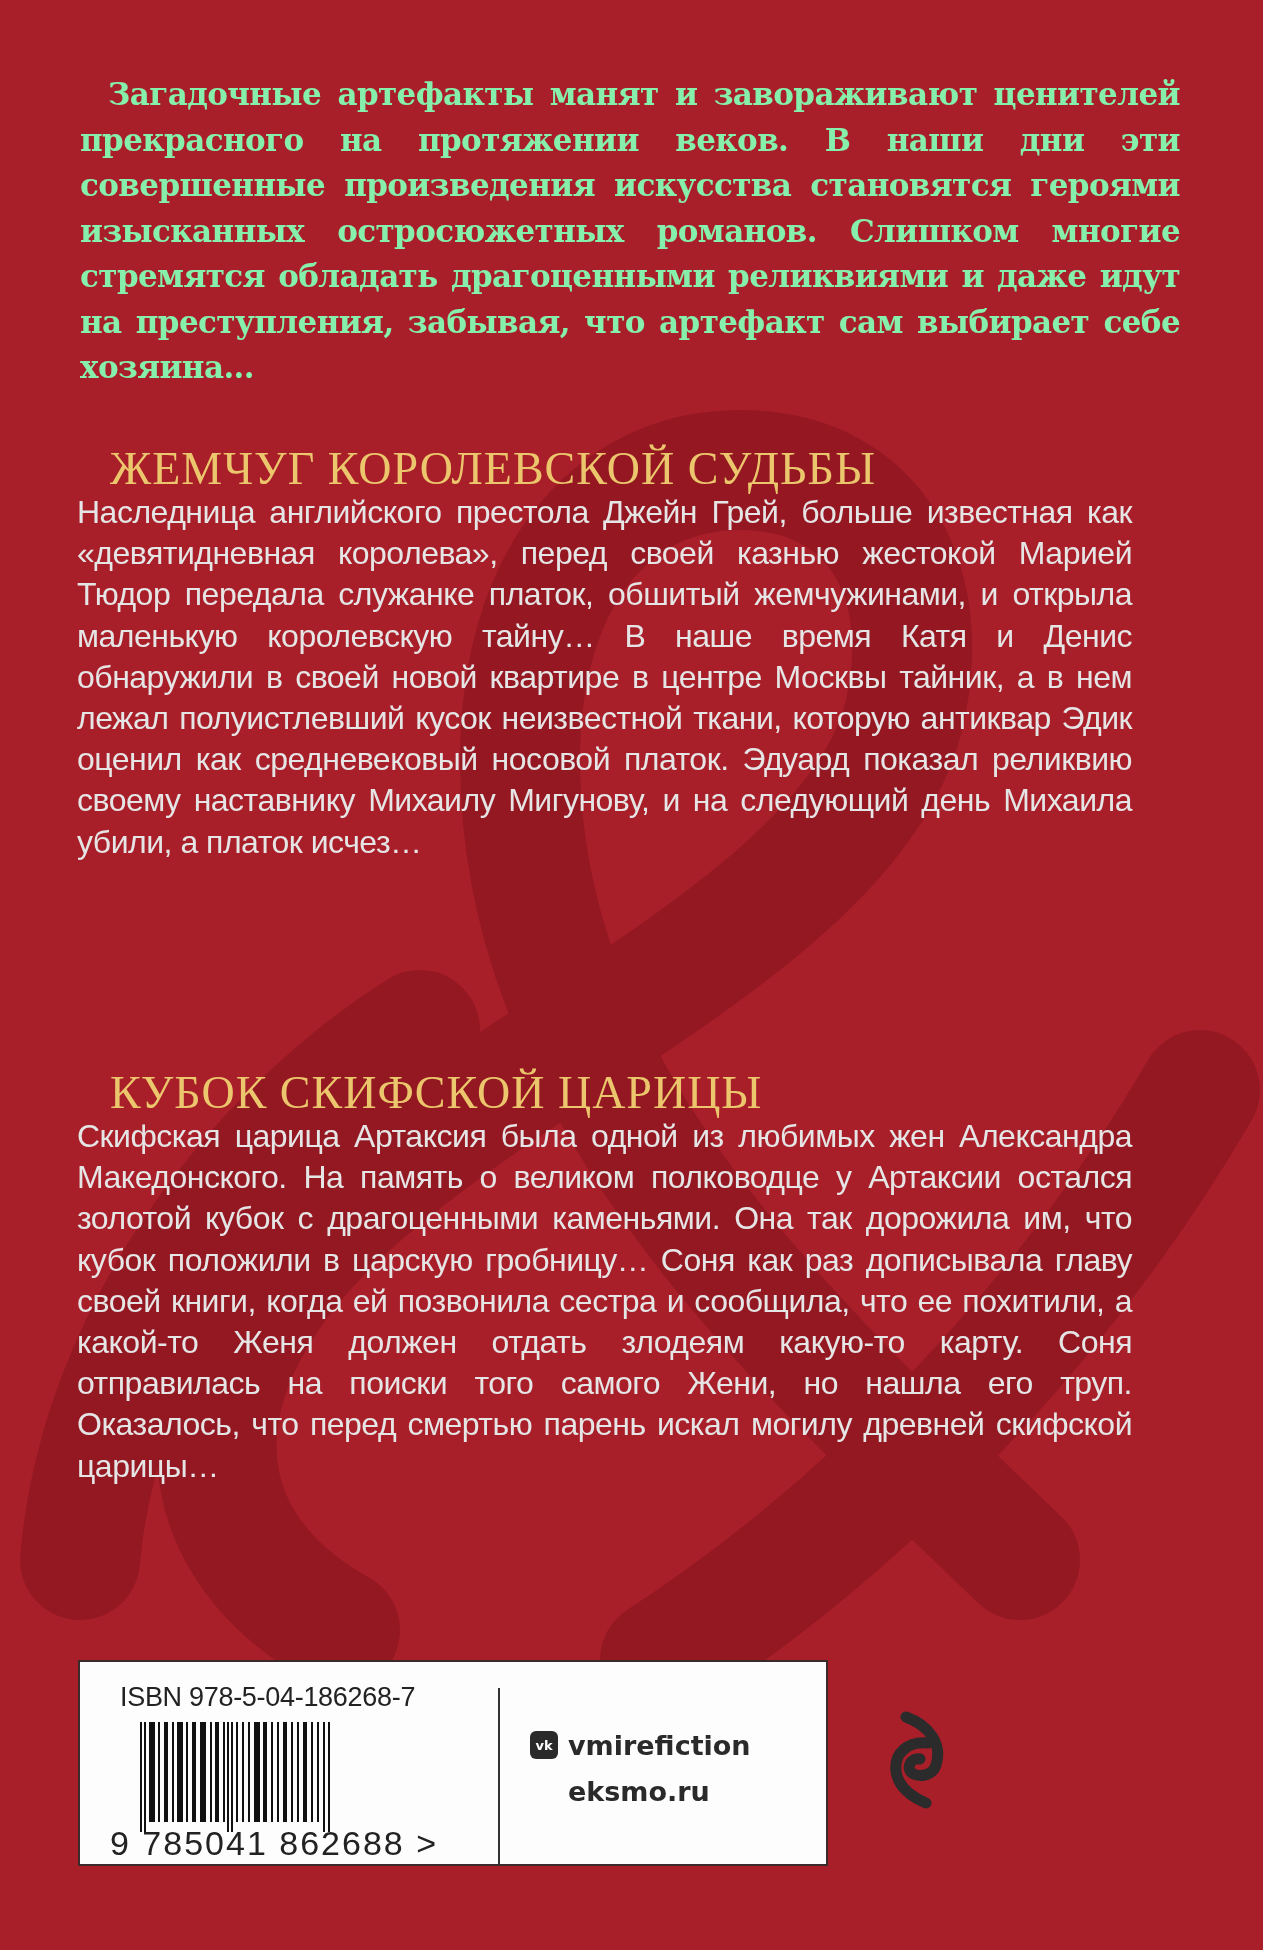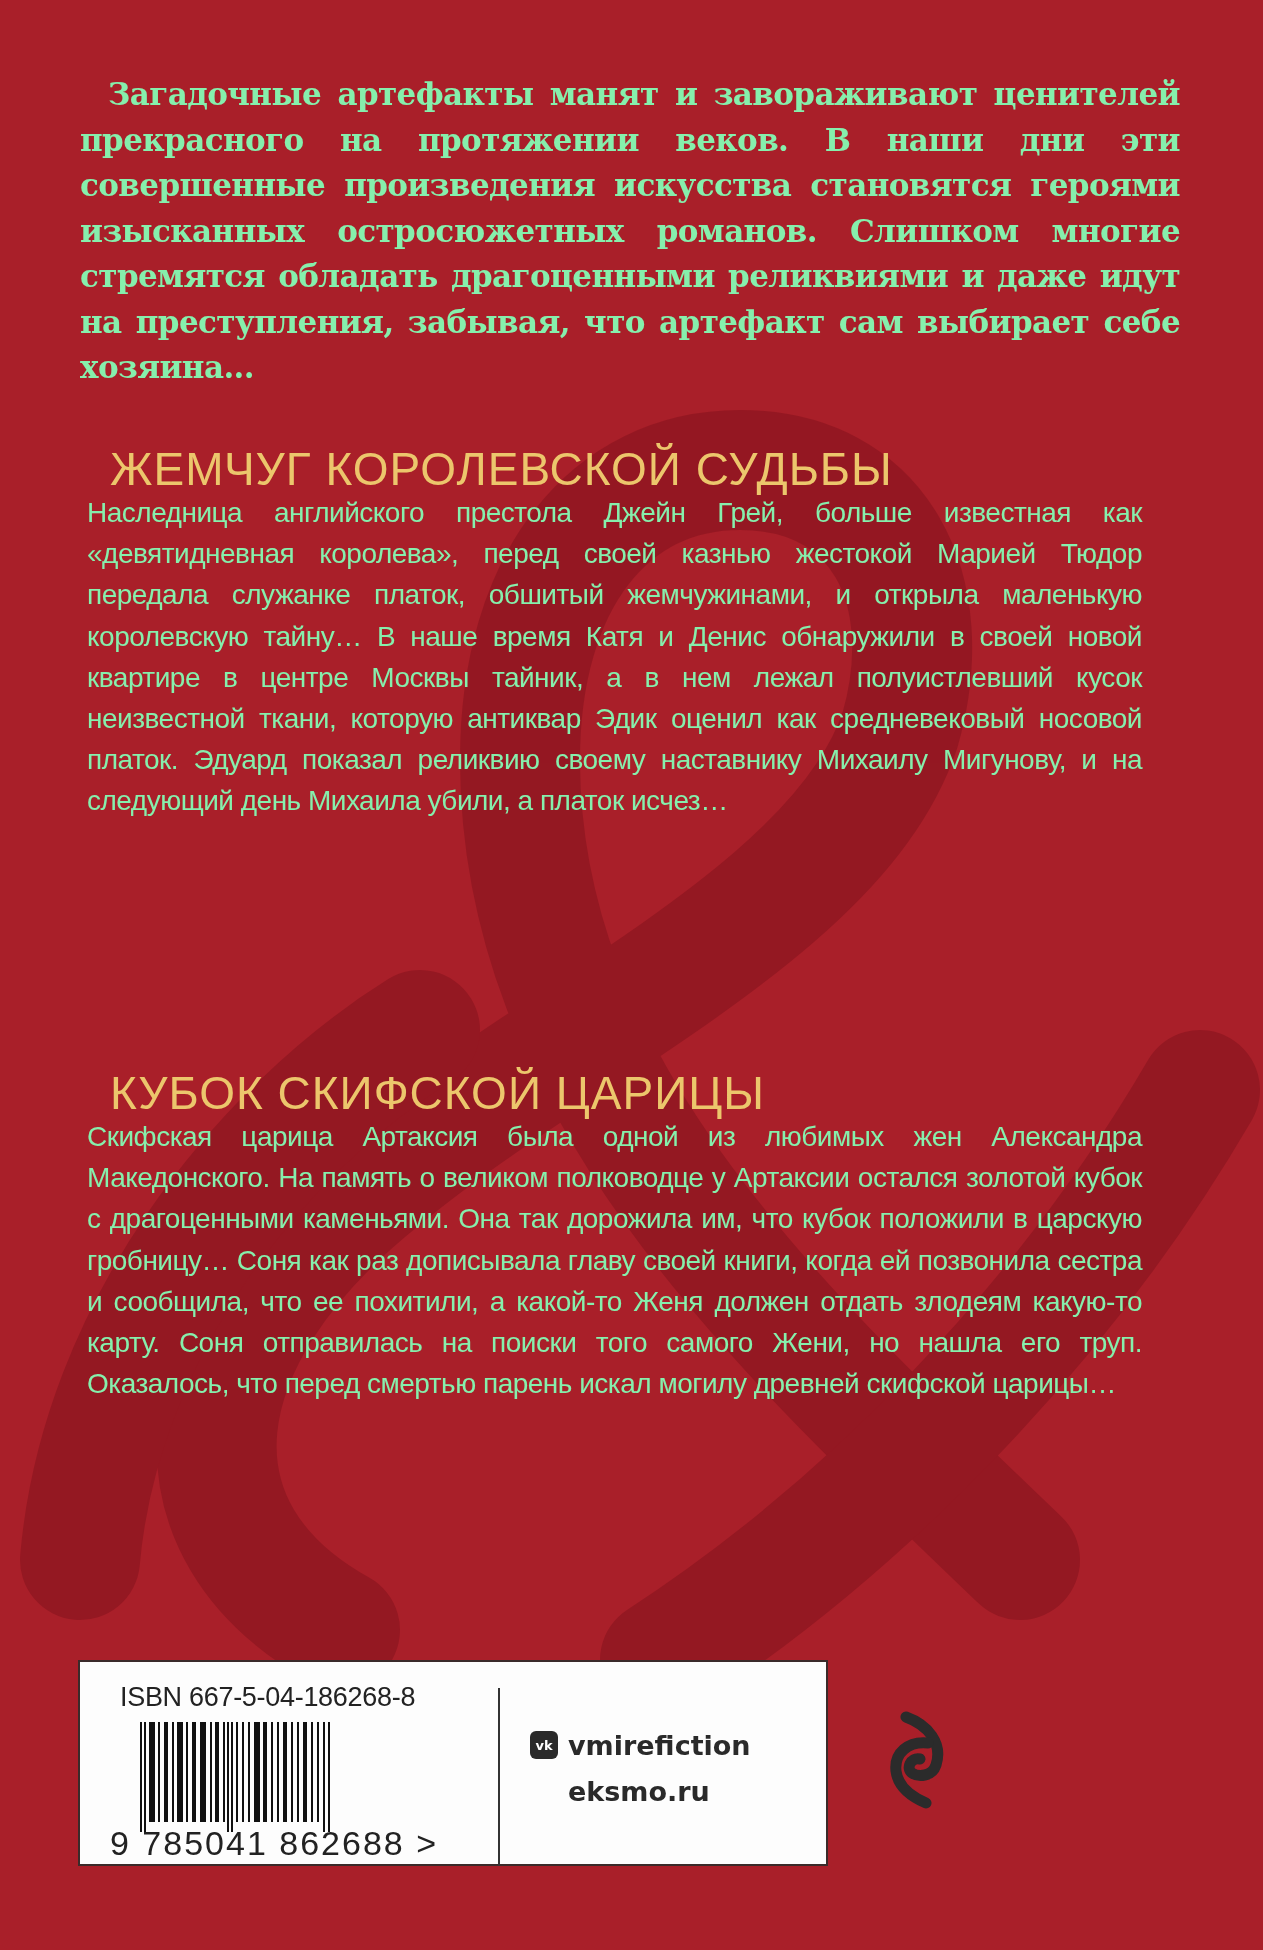--- a/index.html
+++ b/index.html
@@ -20,30 +20,30 @@
     font-family:"DejaVu Serif", serif;
     font-weight:bold;
     font-size:31px; line-height:45.5px;
     text-align:justify;
     text-indent:28px;
     letter-spacing:-0.6px;
   }
   .section-title {
     position:absolute; left:110px;
     color:#ecc66c;
-    font-family:Liberation Sans, sans-serif;
+    font-family:Liberation Serif, serif;
     font-size:46px; letter-spacing:1px;
     line-height:50px;
     white-space:nowrap;
   }
   .section-body {
-    position:absolute; left:87px; width:1055px;
-    color:#86efac;
+    position:absolute; left:77px; width:1055px;
+    color:#e5e5e5;
     font-family:"Liberation Sans", sans-serif;
-    font-size:28px; line-height:41.2px;
+    font-size:32px; line-height:41.2px;
     text-align:justify;
     letter-spacing:-0.5px;
   }
   .s1-title { top:444px; }
   .s1-body  { top:492px; }
   .s2-title { top:1068px; }
   .s2-body  { top:1116px; }
 
   .info-box {
     position:absolute; left:78px; top:1660px;
@@ -97,21 +97,21 @@
 
 <div class="intro">Загадочные артефакты манят и завораживают ценителей прекрасного на протяжении веков. В наши дни эти совершенные произведения искусства становятся героями изысканных остросюжетных романов. Слишком многие стремятся обладать драгоценными реликвиями и даже идут на преступления, забывая, что артефакт сам выбирает себе хозяина...</div>
 
 <div class="section-title s1-title">ЖЕМЧУГ КОРОЛЕВСКОЙ СУДЬБЫ</div>
 <div class="section-body s1-body">Наследница английского престола Джейн Грей, больше известная как «девятидневная королева», перед своей казнью жестокой Марией Тюдор передала служанке платок, обшитый жемчужинами, и открыла маленькую королевскую тайну… В наше время Катя и Денис обнаружили в своей новой квартире в центре Москвы тайник, а в нем лежал полуистлевший кусок неизвестной ткани, которую антиквар Эдик оценил как средневековый носовой платок. Эдуард показал реликвию своему наставнику Михаилу Мигунову, и на следующий день Михаила убили, а платок исчез…</div>
 
 <div class="section-title s2-title">КУБОК СКИФСКОЙ ЦАРИЦЫ</div>
 <div class="section-body s2-body">Скифская царица Артаксия была одной из любимых жен Александра Македонского. На память о великом полководце у Артаксии остался золотой кубок с драгоценными каменьями. Она так дорожила им, что кубок положили в царскую гробницу… Соня как раз дописывала главу своей книги, когда ей позвонила сестра и сообщила, что ее похитили, а какой-то Женя должен отдать злодеям какую-то карту. Соня отправилась на поиски того самого Жени, но нашла его труп. Оказалось, что перед смертью парень искал могилу древней скифской царицы…</div>
 
 <div class="info-box">
-  <div class="isbn-text">ISBN 667-5-04-186268-8</div>
+  <div class="isbn-text">ISBN 978-5-04-186268-7</div>
   <svg class="barcode" viewBox="0 0 200 110" preserveAspectRatio="none">
     <g fill="#111">
       <rect x="0" y="0" width="2" height="110"></rect>
         <rect x="4" y="0" width="2" height="110"></rect>
       <rect x="9" y="0" width="6" height="100"></rect>
         <rect x="18" y="0" width="2" height="100"></rect>
       <rect x="24" y="0" width="4" height="100"></rect>
         <rect x="32" y="0" width="2" height="100"></rect>
       <rect x="37" y="0" width="6" height="100"></rect>
         <rect x="46" y="0" width="2" height="100"></rect>

